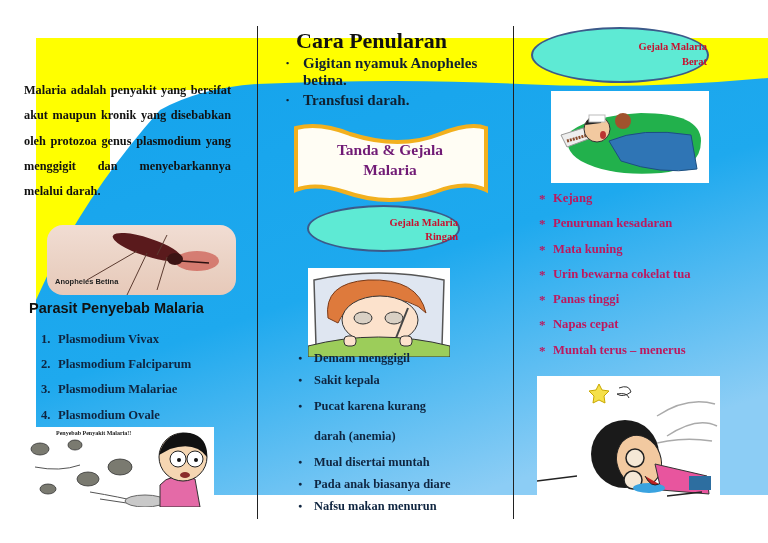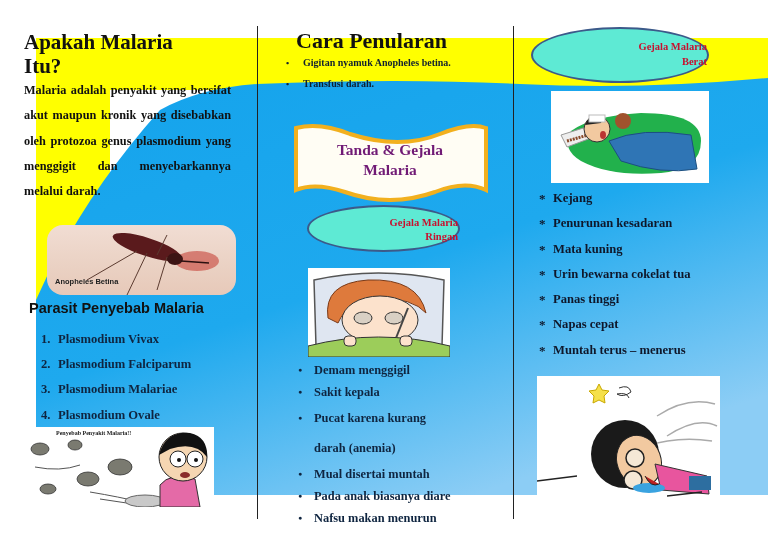--- a/index.html
+++ b/index.html
@@ -28,37 +28,37 @@
     .sub1 { position: absolute; top: 300px; left: 5px; font-family: "Liberation Sans", sans-serif; font-size: 14.5px; color: #111; white-space: nowrap; }
     .parasites { position: absolute; top: 327px; left: 17px; list-style: none; }
     .parasites li { font-size: 12.6px; font-weight: bold; line-height: 25.2px; color: #0f2540; white-space: nowrap; }
     .parasites li .num { display: inline-block; width: 17px; }
     .img-cartoon1 { position: absolute; top: 427px; left: -4px; width: 194px; height: 80px; background: #ffffff; overflow: hidden; }
     .img-cartoon1 .cap { position: absolute; top: 3px; left: 36px; font-size: 6px; font-weight: bold; color: #222; }
 
     
     .title2 { position: absolute; top: 28px; left: 16px; font-size: 22px; font-weight: bold; white-space: nowrap; }
     .trans { position: absolute; top: 55px; left: 6px; width: 200px; list-style: none; }
-    .trans li { position: relative; padding-left: 17px; font-size: 10px; line-height: 16.5px; font-weight: bold; color: #102030; margin-bottom: 4px; }
+    .trans li { position: relative; padding-left: 17px; font-size: 15px; line-height: 16.5px; font-weight: bold; color: #102030; margin-bottom: 4px; }
     .trans li::before { content: "•"; position: absolute; left: 0; top: 0; font-size: 9px; }
     .banner { position: absolute; top: 120px; left: 10px; width: 200px; height: 82px; }
     .banner .txt { position: absolute; top: 20px; left: 0; width: 200px; text-align: center; font-size: 15.5px; font-weight: bold; line-height: 20px; color: #701a75; }
     .oval { position: absolute; background: #5eead4; border: 2px solid #3c5a8a; border-radius: 50%; text-align: right; color: #c8102e; font-weight: bold; }
     .oval-ringan { top: 205px; left: 27px; width: 153px; height: 47px; font-size: 10.5px; line-height: 14px; padding-top: 9px; }
     .img-sick { position: absolute; top: 268px; left: 28px; width: 142px; height: 89px; background: #ffffff; overflow: hidden; }
-    .mild { position: absolute; top: 359px; left: 18px; list-style: none; }
+    .mild { position: absolute; top: 347px; left: 18px; list-style: none; }
     .mild li { position: relative; padding-left: 16px; font-size: 12.4px; line-height: 22px; font-weight: bold; color: #0f2540; white-space: nowrap; }
     .mild li::before { content: "●"; position: absolute; left: 0; top: 0; font-size: 7px; }
     .mild li.wrap { line-height: 30px; }
 
     
     .oval-berat { top: 27px; left: 1px; width: 178px; height: 56px; font-size: 10.5px; line-height: 15px; padding-top: 10px; border-width: 2px; }
     .img-bed { position: absolute; top: 91px; left: 21px; width: 158px; height: 92px; background: #ffffff; overflow: hidden; }
     .severe { position: absolute; top: 186px; left: 9px; list-style: none; }
-    .severe li { position: relative; padding-left: 14px; font-size: 12.6px; line-height: 25.3px; font-weight: bold; color: #0f172a; white-space: nowrap; }
+    .severe li { position: relative; padding-left: 14px; font-size: 12.6px; line-height: 25.3px; font-weight: bold; color: #be185d; white-space: nowrap; }
     .severe li::before { content: "*"; position: absolute; left: 0; top: 0; font-size: 13px; }
     .img-faint { position: absolute; top: 376px; left: 7px; width: 183px; height: 123px; background: #ffffff; overflow: hidden; }
   </style>
 </head>
 <body>
 
 <div class="bg">
   <svg width="768" height="543" viewBox="0 0 768 543">
     <defs>
       <linearGradient id="blueGrad" x1="0" y1="0" x2="0.6" y2="1">
@@ -74,24 +74,20 @@
 
     <path d="M36 300 Q80 200 160 110 Q200 88 257 84 Q400 78 520 84 Q640 90 768 78 L768 495 L36 495 Z" fill="url(#blueGrad)"></path>
 
   </svg>
 </div>
 
 <div class="divider d1"></div>
 <div class="divider d2"></div>
 
 <section class="panel p1">
-  <h1 class="title1">
-    <span>Apakah Malaria</span><br>
-    <span>Itu?</span>
-  </h1>
   <p class="intro">Malaria adalah penyakit yang bersifat akut maupun kronik yang disebabkan oleh protozoa genus plasmodium yang menggigit dan menyebarkannya melalui darah.</p>
 
   <div class="img-mosquito">
     <svg width="189" height="70" viewBox="0 0 189 70">
       <ellipse cx="150" cy="36" rx="22" ry="10" fill="#c2342c" opacity="0.55"></ellipse>
       <ellipse cx="100" cy="22" rx="36" ry="9" fill="#5a1a1c" transform="rotate(18 100 22)"></ellipse>
       <ellipse cx="128" cy="34" rx="8" ry="6" fill="#3c1414"></ellipse>
       <line x1="134" y1="36" x2="162" y2="38" stroke="#2a1010" stroke-width="1.5"></line>
       <line x1="90" y1="26" x2="40" y2="55" stroke="#5b3b30" stroke-width="1"></line>
       <line x1="100" y1="28" x2="80" y2="70" stroke="#5b3b30" stroke-width="1"></line>

